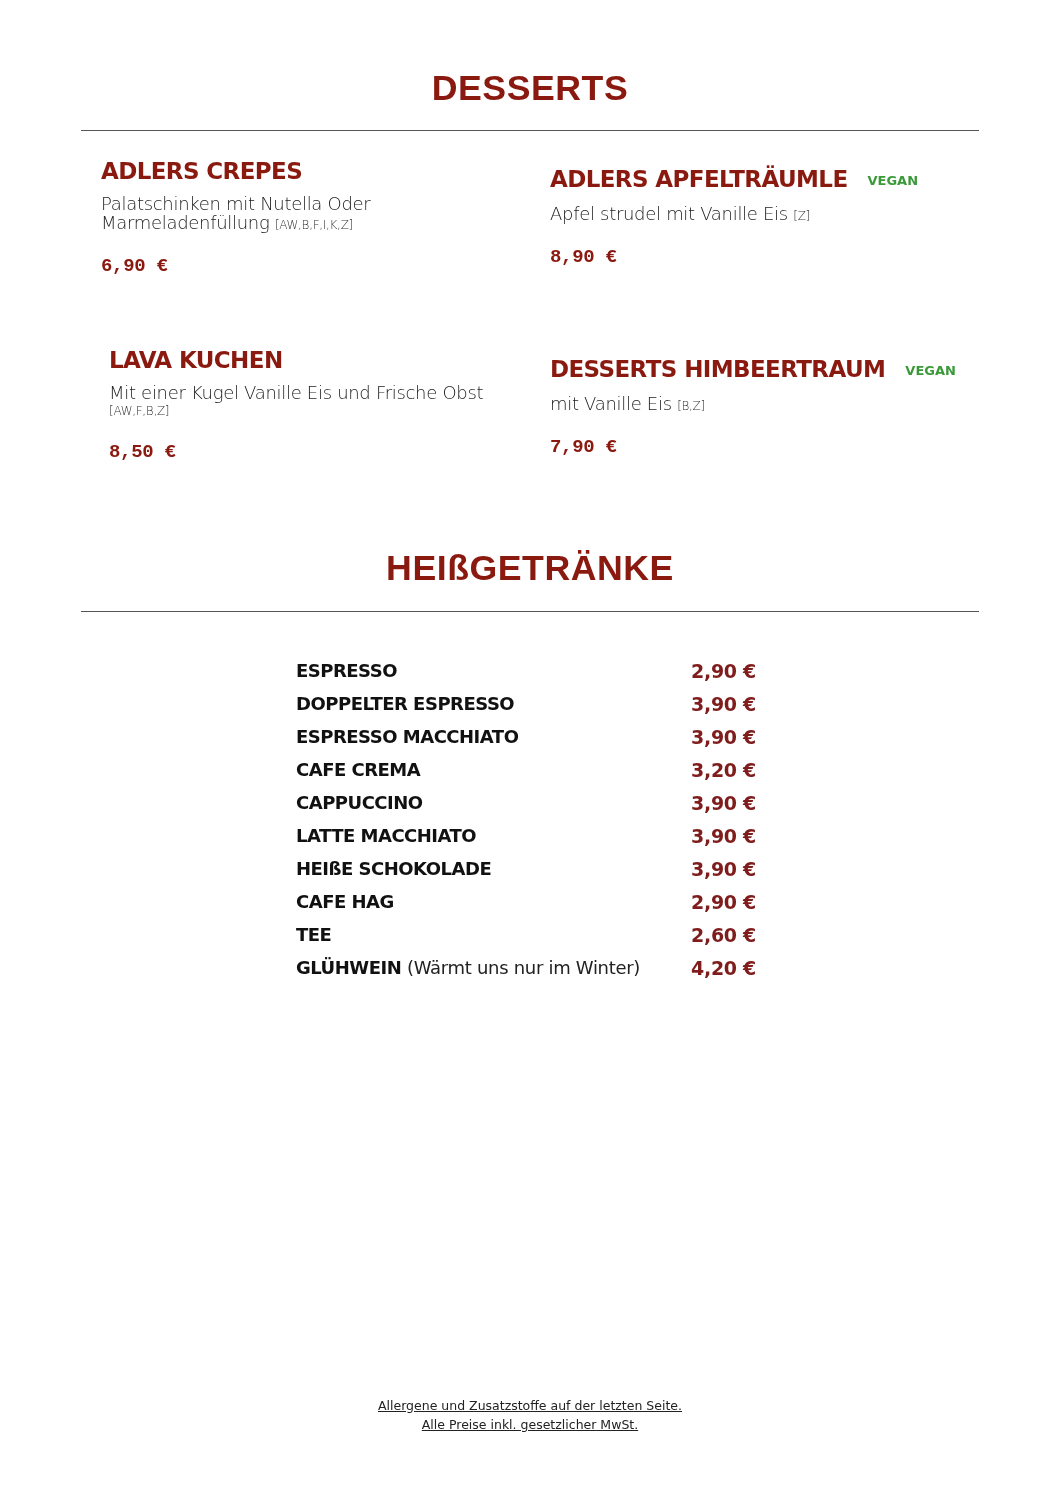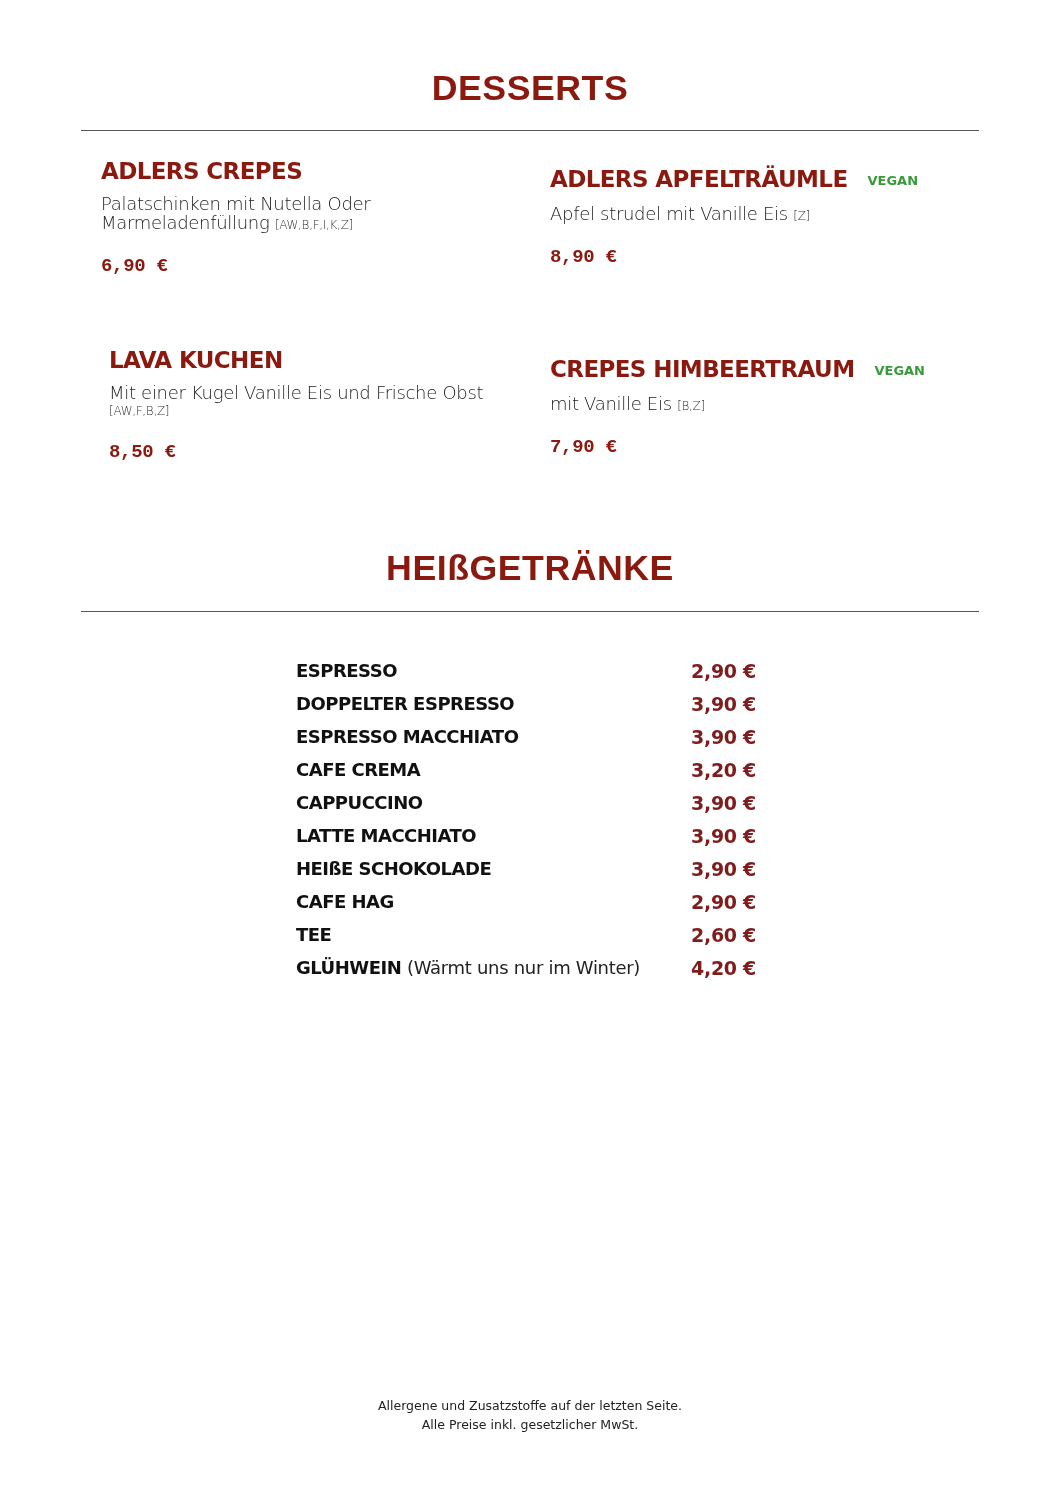--- a/index.html
+++ b/index.html
@@ -10,21 +10,21 @@
   .dish-name { font-family: "DejaVu Sans", sans-serif; font-weight: bold; font-size: 23px; color: #8a1a10; letter-spacing: -0.6px; line-height: 30px; white-space: nowrap; }
   .vegan { font-family: "DejaVu Sans", sans-serif; font-weight: bold; font-size: 13px; color: #3a9a3a; margin-left: 20px; vertical-align: middle; letter-spacing: 0; }
   .desc { font-family: "DejaVu Sans", sans-serif; font-size: 18px; font-weight: 300; color: #222; line-height: 19px; margin-top: 8px; letter-spacing: -0.3px; }
   .allergen { font-size: 12px; color: #333; }
   .price { font-family: Liberation Mono, monospace; font-weight: bold; font-size: 19px; color: #8a1a10; margin-top: 20px; letter-spacing: -0.3px; }
   .drinks { position: absolute; left: 296px; top: 660px; width: 460px; }
   .drink-row { display: flex; justify-content: space-between; align-items: flex-start; height: 33px; }
   .drink-name { font-family: "DejaVu Sans", sans-serif; font-weight: bold; font-size: 18px; color: #111; letter-spacing: -0.5px; }
   .drink-note { font-weight: normal; color: #222; letter-spacing: -0.3px; margin-top: 48px; }
   .drink-price { font-family: "DejaVu Sans", sans-serif; font-weight: bold; font-size: 19px; color: #7f1d1d; letter-spacing: -0.3px; }
-  .footer { position: absolute; left: 0; top: 1396px; width: 1060px; text-align: center; font-family: "DejaVu Sans", sans-serif; font-size: 12.5px; color: #222; line-height: 19px; }
+  .footer { position: absolute; left: 0; top: 1396px; width: 1060px; text-align: center; font-family: "DejaVu Sans", sans-serif; font-size: 12.5px; color: #222; line-height: 19px; text-decoration: underline; }
 </style>
 </head>
 <body>
 
 <h1 class="section-title" style="top:68px; margin:0;">DESSERTS</h1>
 <div class="rule" style="top:130px;"></div>
 
 <div class="dish" style="left:101px; top:156px;">
   <div class="dish-name">ADLERS CREPES</div>
   <div class="desc">
@@ -49,21 +49,21 @@
   <div class="dish-name">LAVA KUCHEN</div>
   <div class="desc">
     <div>Mit einer Kugel Vanille Eis und Frische Obst</div>
     <div class="allergen">[AW,F,B,Z]</div>
   </div>
   <div class="price">8,50 €</div>
 </div>
 
 <div class="dish" style="left:550px; top:354px;">
   <div class="dish-name">
-    <span>CREPES HIMBEERTRAUM</span><span class="vegan">VEGAN</span>
+    <span>DESSERTS HIMBEERTRAUM</span><span class="vegan">VEGAN</span>
   </div>
   <div class="desc">
     <span>mit Vanille Eis</span>
     <span class="allergen">[B,Z]</span>
   </div>
   <div class="price">7,90 €</div>
 </div>
 
 <h1 class="section-title" style="top:548px; margin:0;">HEIßGETRÄNKE</h1>
 <div class="rule" style="top:611px;"></div>

